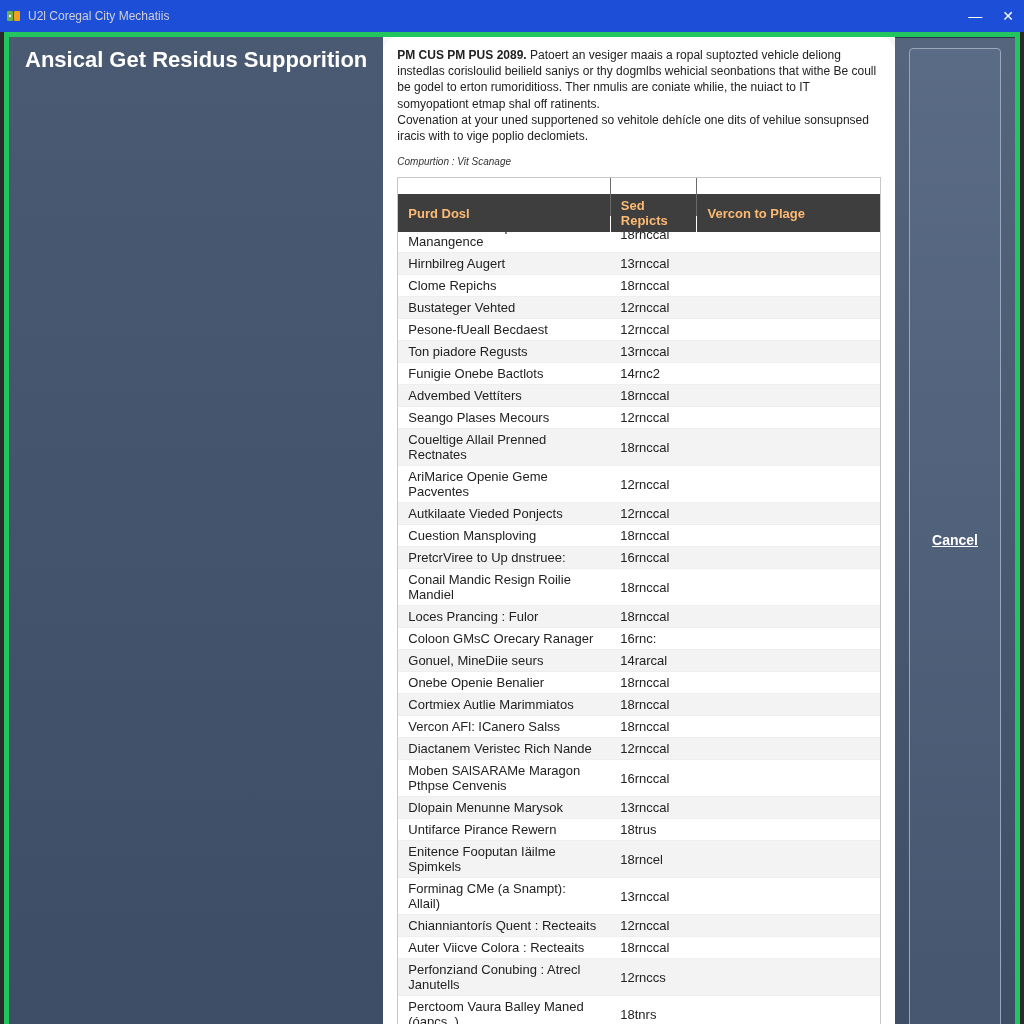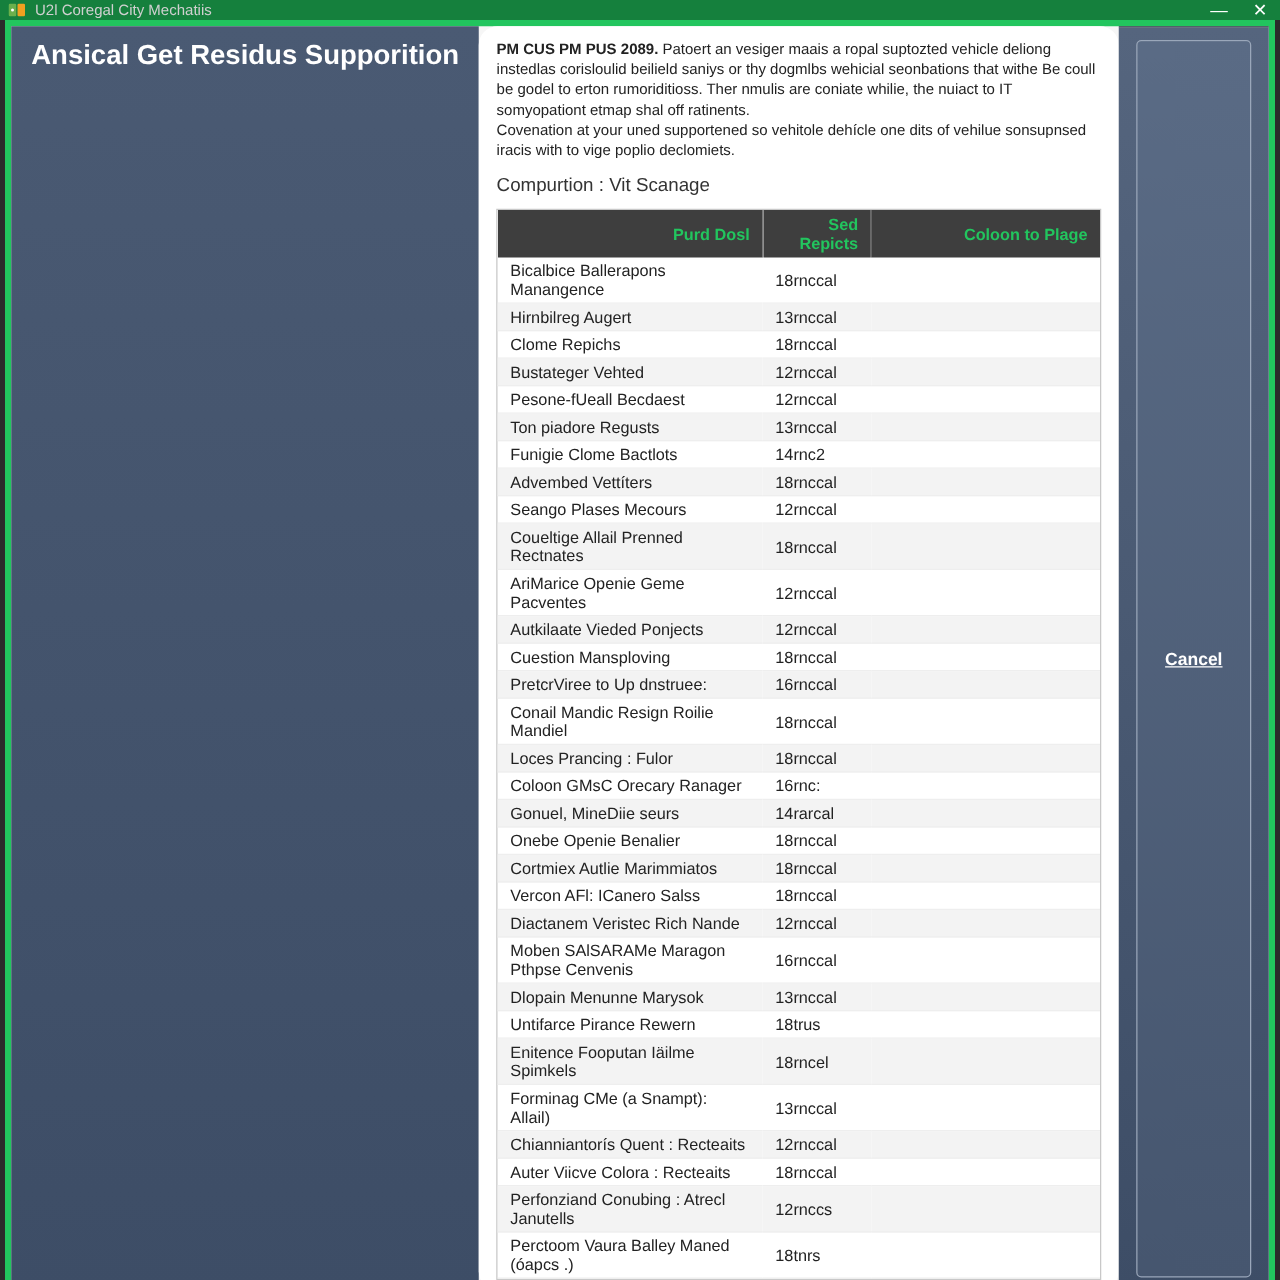--- a/index.html
+++ b/index.html
@@ -6,26 +6,26 @@
     body {
       font-family: "Segoe UI", Tahoma, Arial, sans-serif;
       background: #2b2b2b;
       width: 1024px;
       height: 1024px;
       overflow: hidden;
       display: flex;
       flex-direction: column;
     }
     .titlebar {
-      background: #15803d;
+      background: #1d4ed8;
       color: #d0d0d0;
       height: 24px;
       display: flex;
       align-items: center;
-      padding: 0 6px;
+      padding: 16px 6px;
       font-size: 12px;
     }
     .titlebar-icon {
       width: 16px;
       height: 16px;
       margin-right: 6px;
       display: inline-flex;
       align-items: center;
       justify-content: center;
     }
@@ -63,42 +63,43 @@
       border-radius: 15px;
     }
     .intro-text {
       font-size: 12px;
       color: #222;
       line-height: 1.35;
       margin-bottom: 6px;
     }
     .intro-text b { font-weight: bold; }
     .comp-line {
-      font-size: 15px;
+      font-size: 10px;
       color: #333;
       margin: 6px 0 10px 0;
+      font-style: italic;
     }
 
     .table-wrap {
       flex: 1;
       border: 1px solid #c8c8c8;
       overflow-y: auto;
       position: relative;
     }
     .tbl { width: 100%; border-collapse: collapse; }
     .tbl thead th {
       background: #3e3e3e;
-      color: #22c55e;
-      text-align: right;
+      color: #fdba74;
+      text-align: left;
       font-size: 13px;
       font-weight: bold;
       padding: 4px 10px;
       border-right: 1px solid #6a6a6a;
       position: sticky;
-      top: 0;
+      top: 16px;
     }
     .tbl thead th:last-child { border-right: none; }
     .tbl tbody td {
       font-size: 13px;
       color: #222;
       padding: 3px 10px;
       border-bottom: 1px solid #eee;
     }
     .tbl tbody tr:nth-child(even) td { background: #f3f3f3; }
     .col1 { width: 44%; }
@@ -161,21 +162,21 @@
       <span>Compurtion :</span>
       <span>Vit Scanage</span>
     </div>
 
     <div class="table-wrap">
       <table class="tbl">
         <thead>
           <tr>
             <th class="col1">Purd Dosl</th>
             <th class="col2">Sed Repicts</th>
-            <th class="col3">Coloon to Plage</th>
+            <th class="col3">Vercon to Plage</th>
           </tr>
         </thead>
         <tbody id="tbody">
             <tr>
               <td>Bicalbice Ballerapons Manangence</td>
               <td>18rnccal</td>
               <td></td>
             </tr>
             <tr>
               <td>Hirnbilreg Augert</td>
@@ -196,21 +197,21 @@
               <td>Pesone-fUeall Becdaest</td>
               <td>12rnccal</td>
               <td></td>
             </tr>
             <tr>
               <td>Ton piadore Regusts</td>
               <td>13rnccal</td>
               <td></td>
             </tr>
             <tr>
-              <td>Funigie Clome Bactlots</td>
+              <td>Funigie Onebe Bactlots</td>
               <td>14rnc2</td>
               <td></td>
             </tr>
             <tr>
               <td>Advembed Vettíters</td>
               <td>18rnccal</td>
               <td></td>
             </tr>
             <tr>
               <td>Seango Plases Mecours</td>

